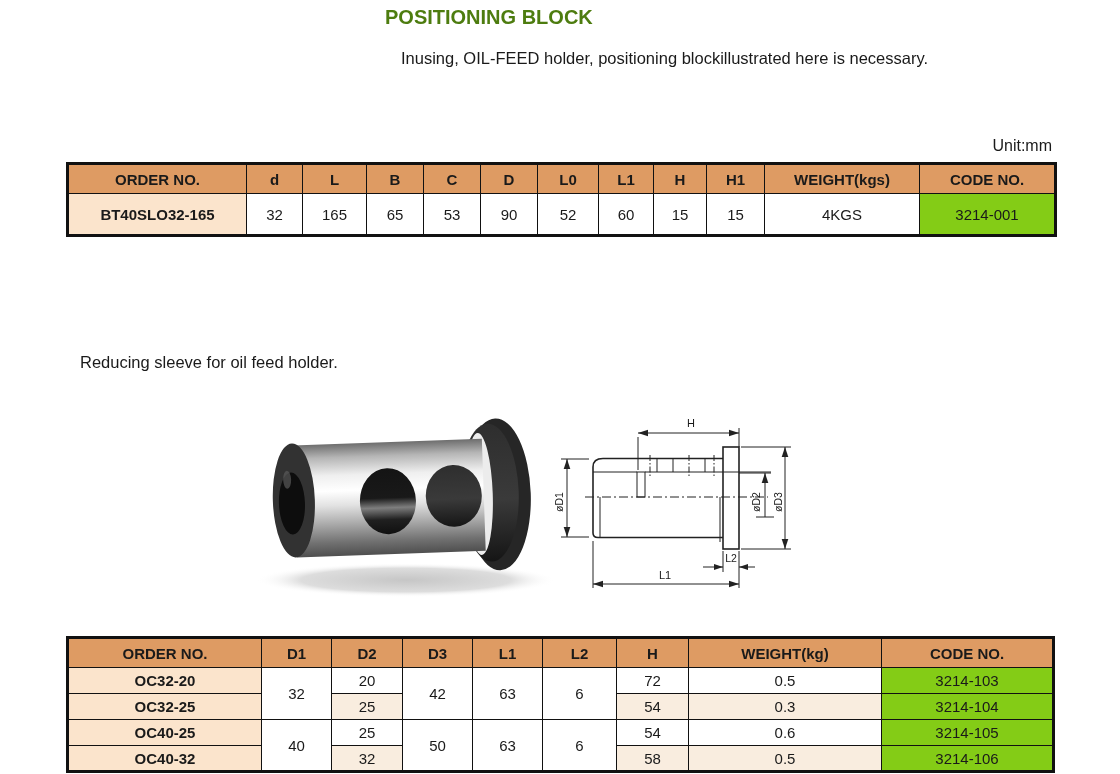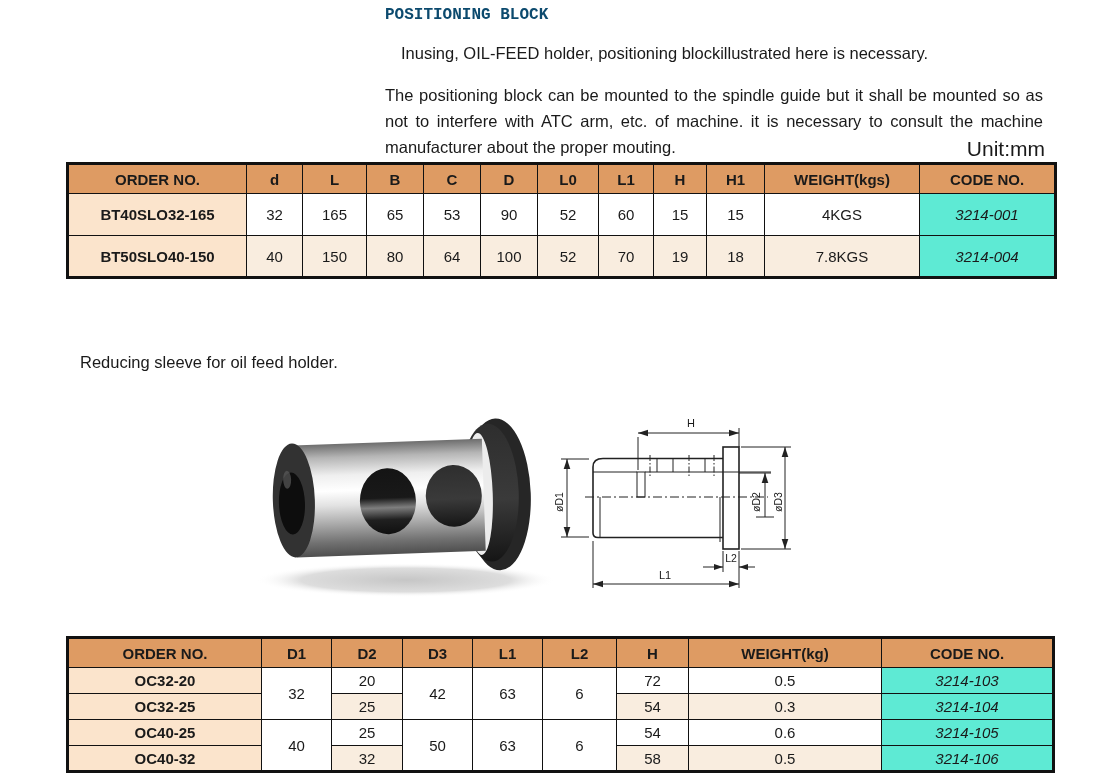--- a/index.html
+++ b/index.html
@@ -1,55 +1,54 @@
 <!DOCTYPE html>
 <html><head>
 <meta charset="utf-8">
 <style>
   html,body{margin:0;padding:0;}
   body{
     width:1120px;height:774px;position:relative;background:#ffffff;
     font-family:"Liberation Sans", sans-serif;color:#1a1a1a;overflow:hidden;
   }
   .header-block{position:absolute;left:385px;top:6px;width:658px;}
-  .page-title{font-size:16px;font-weight:bold;margin:0 0 7px 0;color:#0c4a6e;font-family:Liberation Mono, monospace;}
+  .page-title{font-size:20px;font-weight:bold;margin:0 0 7px 0;color:#4d7c0f;}
   .intro-line{font-size:16.5px;line-height:26px;margin:16px;}
   .intro-body{font-size:16.5px;line-height:26px;margin:0;text-align:justify;}
-  .unit-label{position:absolute;top:137px;right:75px;font-size:21px;}
+  .unit-label{position:absolute;top:137px;right:68px;font-size:16px;}
   .caption{position:absolute;left:80px;top:353px;font-size:16.5px;}
 
   table.spec{position:absolute;border-collapse:collapse;table-layout:fixed;
     border:3px solid #111;}
   #table1{left:66px;top:162px;width:988px;}
   #table2{left:66px;top:636px;width:988px;}
   .spec th,.spec td{
     border:1.6px solid #111;text-align:center;vertical-align:middle;
     font-size:15px;padding:0;white-space:nowrap;overflow:hidden;
   }
   .spec th{background:#DE9B63;font-weight:bold;}
   #table1 tr.hd{height:30px;}
   #table1 tr.row{height:42px;}
   #table2 tr.hd{height:30px;}
   #table2 tr.row{height:26px;}
-  .peach{background:#5eead4;font-style:italic;}
+  .peach{background:#84cc16;}
   .alt{background:#F9EDDF;}
   .white{background:#ffffff;}
   .order{background:#FBE4CC;font-weight:bold;}
 
   .figure{position:absolute;}
   #photo-fig{left:238px;top:408px;}
   #drawing-fig{left:553px;top:405px;}
 </style>
 </head>
 <body>
 
 <div class="header-block">
   <h1 class="page-title">POSITIONING BLOCK</h1>
   <p class="intro-line">Inusing, OIL-FEED holder, positioning blockillustrated here is necessary.</p>
-  <p class="intro-body">The positioning block can be mounted to the spindle guide but it shall be mounted so as not to interfere with ATC arm, etc. of machine. it is necessary to consult the machine manufacturer about the proper mouting.</p>
 </div>
 
 <div class="unit-label">Unit:mm</div>
 
 <table id="table1" class="spec">
   <colgroup>
     <col style="width:179px">
       <col style="width:56px">
       <col style="width:64px">
       <col style="width:57px">
@@ -83,34 +82,20 @@
     <td class="white">165</td>
     <td class="white">65</td>
     <td class="white">53</td>
     <td class="white">90</td>
     <td class="white">52</td>
     <td class="white">60</td>
     <td class="white">15</td>
     <td class="white">15</td>
     <td class="white">4KGS</td>
     <td class="peach">3214-001</td>
-  </tr>
-  <tr class="row">
-    <td class="order">BT50SLO40-150</td>
-    <td class="alt">40</td>
-    <td class="alt">150</td>
-    <td class="alt">80</td>
-    <td class="alt">64</td>
-    <td class="alt">100</td>
-    <td class="alt">52</td>
-    <td class="alt">70</td>
-    <td class="alt">19</td>
-    <td class="alt">18</td>
-    <td class="alt">7.8KGS</td>
-    <td class="peach">3214-004</td>
   </tr>
 </tbody>
   </table>
 
 <div class="caption">Reducing sleeve for oil feed holder.</div>
 
 <svg id="photo-fig" class="figure" width="330" height="212" viewBox="0 0 330 212" aria-hidden="true">
   <defs>
     <linearGradient id="metal" x1="0" y1="0" x2="0" y2="1">
       <stop offset="0" stop-color="#6e6e6e"></stop>

